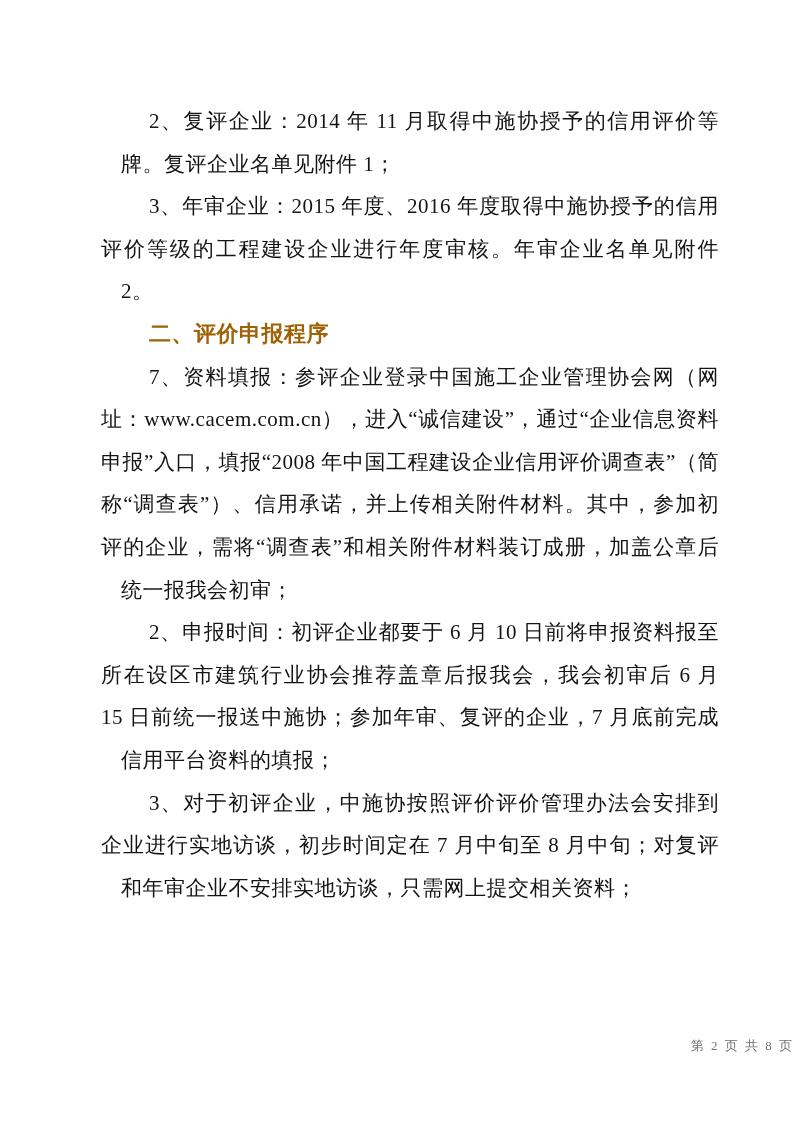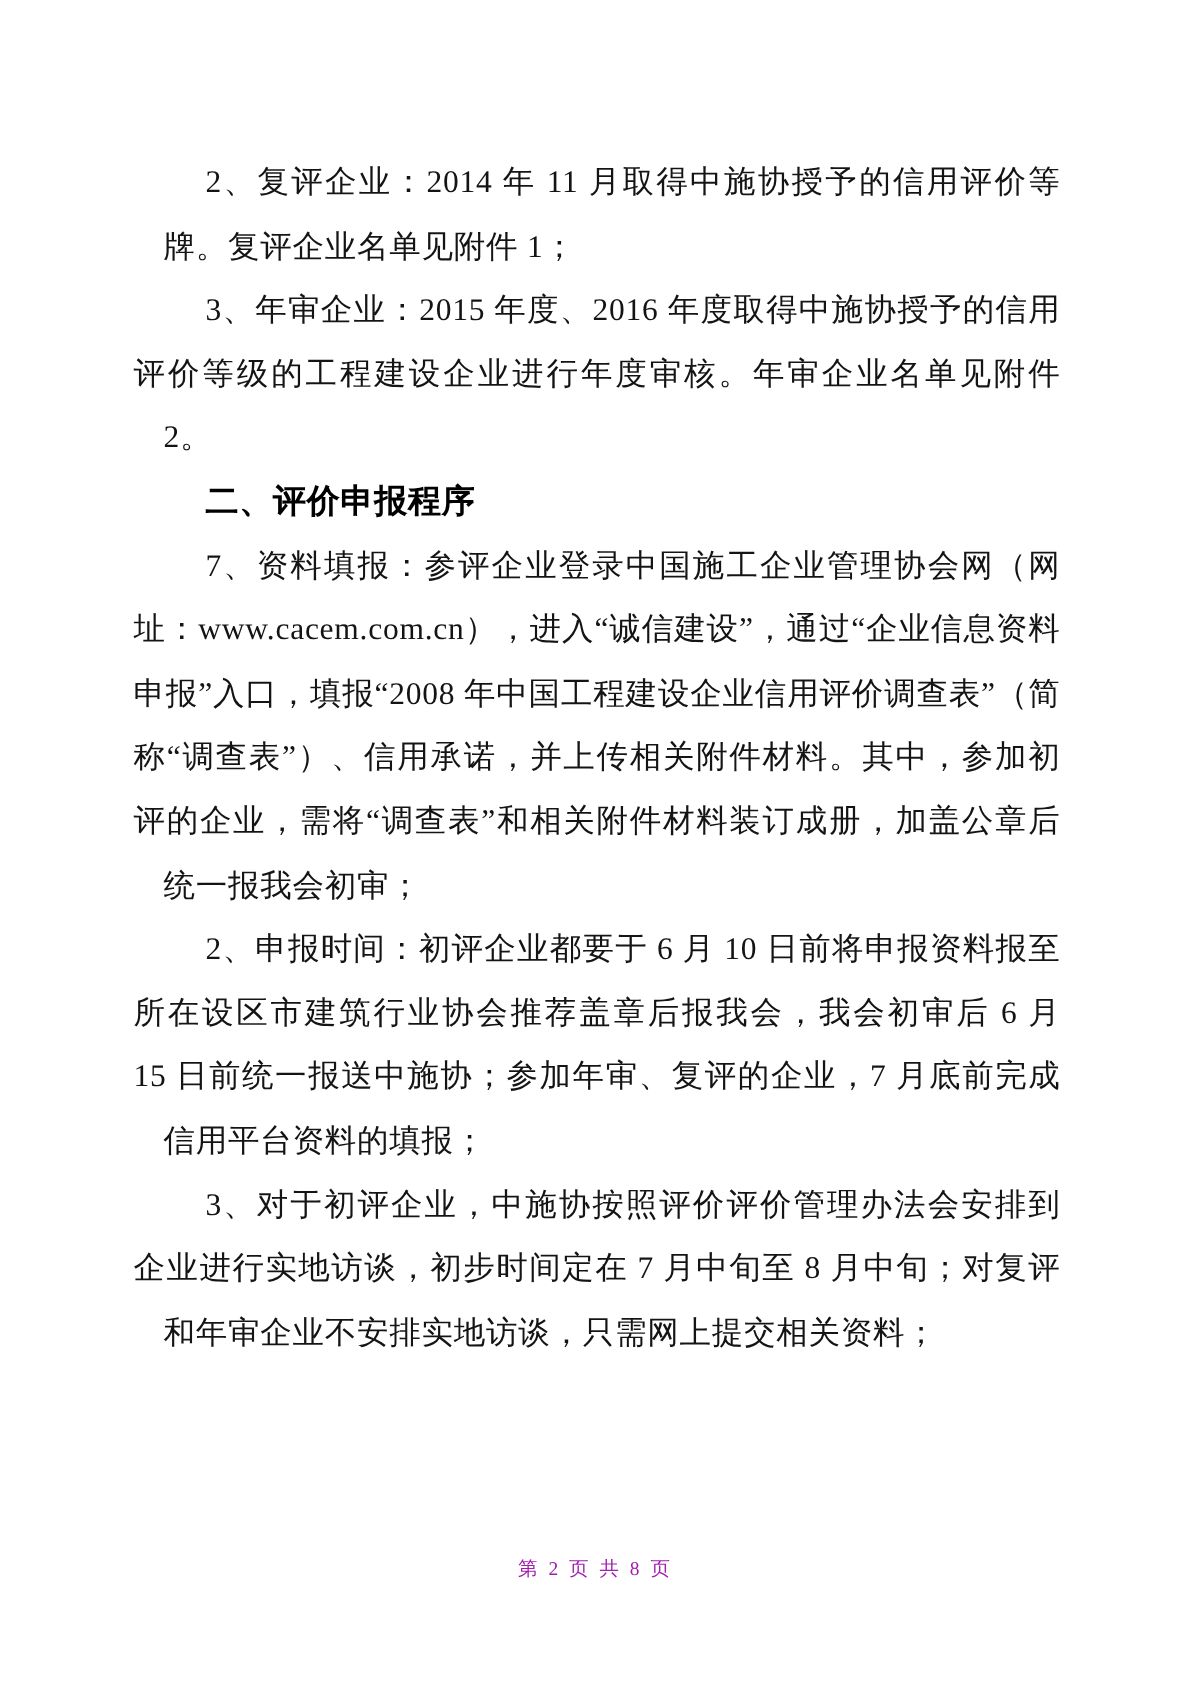--- a/index.html
+++ b/index.html
@@ -8,21 +8,21 @@
     position: relative;
     width: 794px;
     height: 1123px;
     background: #ffffff;
     overflow: hidden;
     font-family: "Liberation Serif", "DejaVu Serif", serif;
     color: #141414;
   }
   .doc-body {
     position: absolute;
-    left: 89px;
+    left: 101px;
     top: 100px;
     width: 618px;
   }
   .line {
     height: 42.6px;
     line-height: 42.6px;
     font-size: 21px;
     letter-spacing: 0.5px;
     white-space: nowrap;
     overflow: visible;
@@ -38,33 +38,33 @@
     padding-left: 48px;
   }
   .line.plain, .line.first-plain {
     text-align: left;
     margin-left: 20px;
   }
   .line.heading {
     font-weight: bold;
     font-family: "Liberation Sans", "DejaVu Sans", sans-serif;
     font-size: 22px;
-    color: #000000;
+    color: #a16207;
   }
   .page-footer {
     position: absolute;
     left: 0;
     right: 0;
     top: 1035px;
     height: 22px;
     line-height: 22px;
-    text-align: center;
+    text-align: right;
     font-size: 13px;
     letter-spacing: 2px;
-    color: #a21caf;
+    color: #737373;
   }
 </style>
 </head>
 <body>
 
 <div class="page">
   <div class="doc-body">
       <div class="line first-fill">2、复评企业：2014 年 11 月取得中施协授予的信用评价等</div>
       <div class="line plain">牌。复评企业名单见附件 1；</div>
       <div class="line first-fill">3、年审企业：2015 年度、2016 年度取得中施协授予的信用</div>

